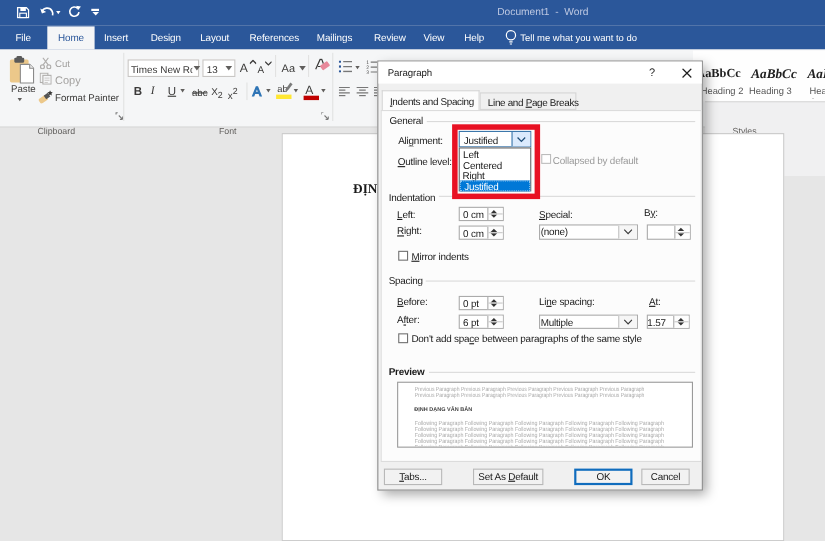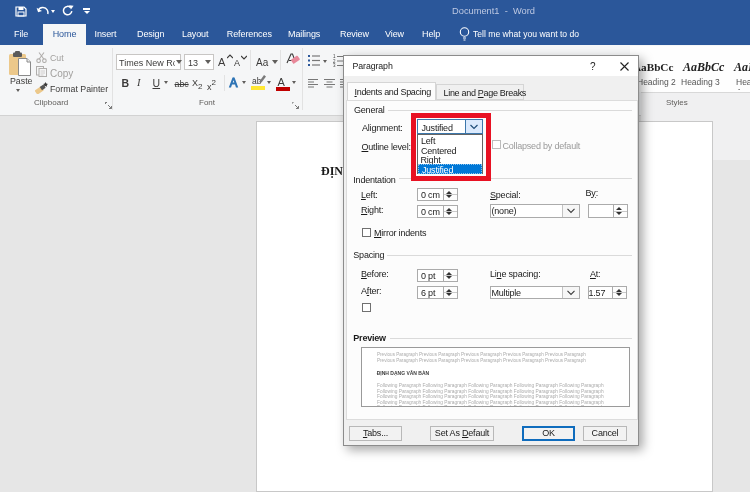--- a/index.html
+++ b/index.html
@@ -8,21 +8,21 @@
   .abs{position:absolute;}
   
   #titlebar{left:0;top:0;width:750px;height:23px;background:#2b579a;}
   #tabrow{left:0;top:23px;width:750px;height:22px;background:#2b579a;}
   .tab{position:absolute;top:0;height:22px;line-height:22px;color:#fff;font-size:9px;letter-spacing:-0.1px;}
   #hometab{position:absolute;left:43px;top:1px;width:43px;height:21px;background:#f5f6f7;
            color:#2b579a;font-size:9px;letter-spacing:-0.1px;text-align:center;line-height:21px;}
   
   #ribbon{left:0;top:45px;width:750px;height:70px;background:#f5f6f7;border-bottom:1px solid #d2d2d2;}
   .gsep{position:absolute;top:3px;width:1px;height:62px;background:#e2e2e2;}
-  .glabel{position:absolute;top:53px;font-size:8px;color:#605e5c;}
+  .glabel{position:absolute;top:70px;font-size:8px;color:#605e5c;}
   .launch{position:absolute;top:57px;width:7px;height:7px;}
   .cbox{position:absolute;background:#fff;border:1px solid #c8c6c4;box-sizing:border-box;}
   .caret{position:absolute;width:0;height:0;border-left:3px solid transparent;
          border-right:3px solid transparent;border-top:4px solid #605e5c;}
   .icontxt{position:absolute;color:#3b3a39;}
   .gray{color:#a19f9d;}
   
   #page{left:256px;top:121px;width:457px;height:371px;background:#fff;border:1px solid #c8c8c8;box-sizing:border-box;}
   #docheading{position:absolute;left:321px;top:164px;font-family:"Liberation Serif",serif;
       font-weight:bold;font-size:12px;color:#1a1a1a;white-space:nowrap;}
@@ -312,20 +312,21 @@
   <div class="dtxt" style="left:147.5px;top:231.5px">Multiple</div>
   <div class="spin" style="left:244px;top:229.5px;width:39px;height:13.5px">
       <div class="spincol">
         <div class="sup"></div>
         <div class="sdn"></div>
         <div class="smid"></div>
       </div>
     </div>
   <div class="dtxt" style="left:244.5px;top:231.5px">1.57</div>
   <div class="chk" style="left:17.5px;top:246.5px"></div>
+  <div class="dtxt" style="left:30px;top:246.5px">Don't add spa<u>c</u>e between paragraphs of the same style</div>
 
   <div class="hline" style="left:46px;top:281.5px;width:242px"></div>
   <div class="dtxt" style="left:6.3px;top:276.5px;background:#fcfcfc;padding:0 3px;font-weight:bold">Preview</div>
   <div class="abs" style="left:17.2px;top:291px;width:269px;height:60px;background:#fff;border:1px solid #9a9a9a;box-sizing:border-box;overflow:hidden">
     <div class="abs" style="left:14.5px;top:3.2px;font-size:5.4px;color:#ababab;white-space:nowrap;transform:scaleX(0.855);transform-origin:left top">Previous Paragraph Previous Paragraph Previous Paragraph Previous Paragraph Previous Paragraph</div>
     <div class="abs" style="left:14.5px;top:9.2px;font-size:5.4px;color:#ababab;white-space:nowrap;transform:scaleX(0.855);transform-origin:left top">Previous Paragraph Previous Paragraph Previous Paragraph Previous Paragraph Previous Paragraph</div>
     <div class="abs" style="left:14.5px;top:21.5px;font-size:5px;font-weight:bold;color:#3d3d3d;white-space:nowrap">ĐỊNH DẠNG VĂN BẢN</div>
     <div class="abs" style="left:14.5px;top:34px;font-size:5.4px;color:#ababab;white-space:nowrap;transform:scaleX(0.895);transform-origin:left top">Following Paragraph Following Paragraph Following Paragraph Following Paragraph Following Paragraph</div>
     <div class="abs" style="left:14.5px;top:39.6px;font-size:5.4px;color:#ababab;white-space:nowrap;transform:scaleX(0.895);transform-origin:left top">Following Paragraph Following Paragraph Following Paragraph Following Paragraph Following Paragraph</div>
     <div class="abs" style="left:14.5px;top:45.2px;font-size:5.4px;color:#ababab;white-space:nowrap;transform:scaleX(0.895);transform-origin:left top">Following Paragraph Following Paragraph Following Paragraph Following Paragraph Following Paragraph</div>

